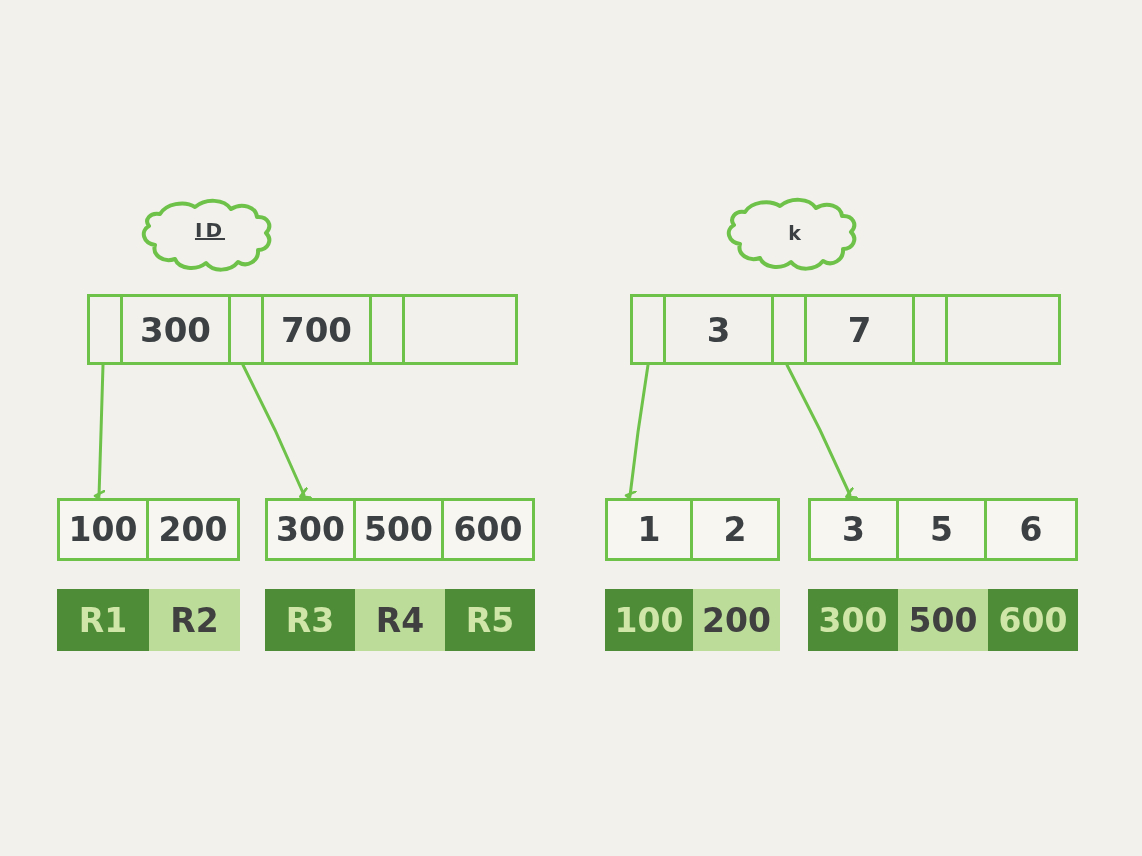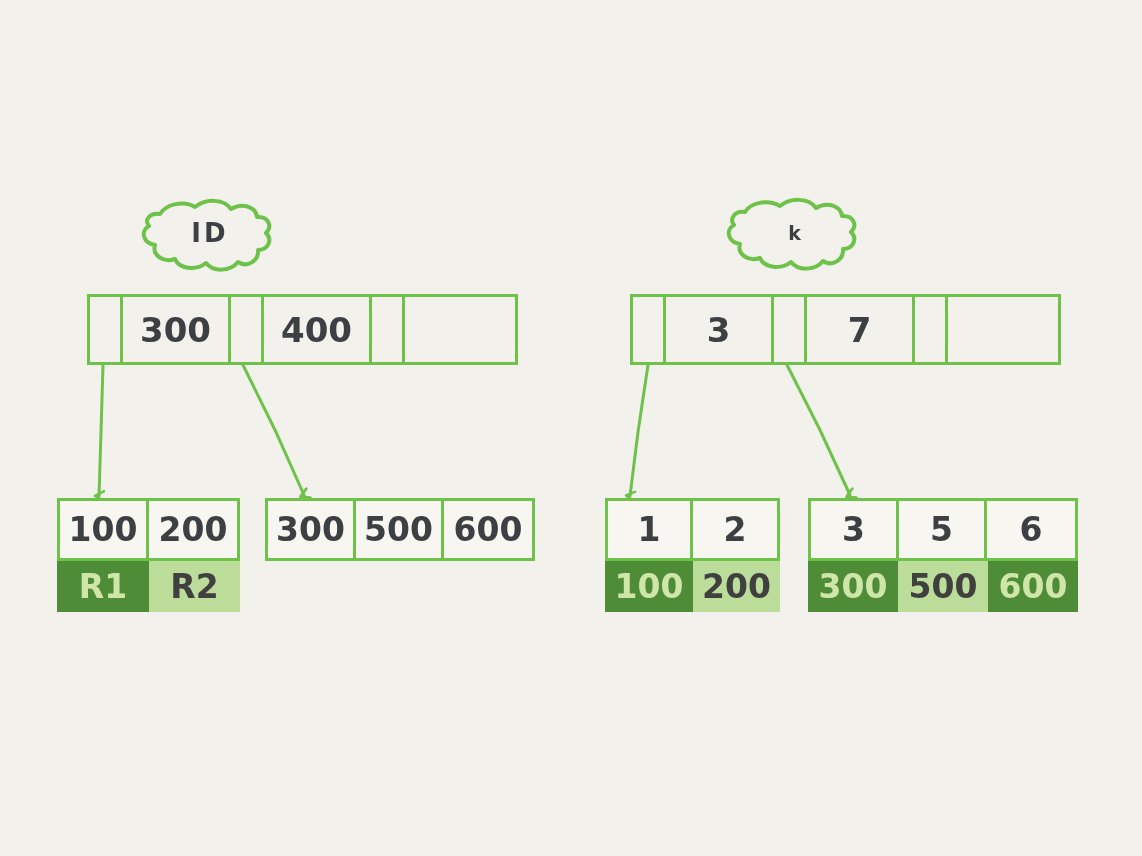--- a/index.html
+++ b/index.html
@@ -28,22 +28,23 @@
   .node-label {
     position: absolute;
     font-family: "DejaVu Sans", sans-serif;
     font-weight: 700;
     color: #3c4043;
     letter-spacing: 2px;
     text-align: center;
     pointer-events: none;
   }
   .cloud-text-id {
-    font-size: 26px;
+    font-size: 20px;
     letter-spacing: 3px;
+    text-decoration: underline;
   }
   .cloud-text-k {
     font-size: 19px;
     letter-spacing: 1px;
   }
   
   .inode {
     position: absolute;
     display: flex;
     box-sizing: border-box;
@@ -90,21 +91,22 @@
   .leaf .vals {
     display: flex;
   }
   .leaf .vals .vcell {
     box-sizing: border-box;
     display: flex;
     align-items: center;
     justify-content: center;
     font-size: 33px;
     font-weight: 700;
-    height: 51px;
+    height: 62px;
+    margin-top: 28px;
   }
   .vcell.dark {
     background: #4f8c38;
     color: #cfe6a8;
   }
   .vcell.light {
     background: #bcdd99;
     color: #404040;
   }
 </style>
@@ -153,21 +155,21 @@
              C729,219 735,210 745,212 Z" fill="none" stroke="#6ec24a" stroke-width="4" stroke-linecap="round" stroke-linejoin="round"></path>
   </svg>
 
   <div class="node-label cloud-text-id" style="left:160px; top:218px; width:100px;">ID</div>
   <div class="node-label cloud-text-k" style="left:740px; top:222px; width:110px;">k</div>
 
   <div class="inode" style="left:87px; top:294px; width:431px; height:71px;">
     <div class="cell ptr"></div>
     <div class="cell key">300</div>
     <div class="cell ptr"></div>
-    <div class="cell key">400</div>
+    <div class="cell key">700</div>
     <div class="cell ptr"></div>
     <div class="cell tail"></div>
   </div>
 
   <div class="inode" style="left:630px; top:294px; width:431px; height:71px;">
     <div class="cell ptr"></div>
     <div class="cell key">3</div>
     <div class="cell ptr"></div>
     <div class="cell key">7</div>
     <div class="cell ptr"></div>
@@ -184,20 +186,25 @@
       <div class="vcell light" style="width:91px;">R2</div>
     </div>
   </div>
 
   <div class="leaf" style="left:265px; top:498px; width:270px;">
     <div class="keys">
       <div class="kcell" style="width:90px;">300</div>
       <div class="kcell" style="width:90px;">500</div>
       <div class="kcell" style="width:90px;">600</div>
     </div>
+    <div class="vals">
+      <div class="vcell dark" style="width:90px;">R3</div>
+      <div class="vcell light" style="width:90px;">R4</div>
+      <div class="vcell dark" style="width:90px;">R5</div>
+    </div>
   </div>
 
   <div class="leaf" style="left:605px; top:498px; width:175px;">
     <div class="keys">
       <div class="kcell" style="width:85px;">1</div>
       <div class="kcell" style="width:84px;">2</div>
     </div>
     <div class="vals">
       <div class="vcell dark" style="width:88px;">100</div>
       <div class="vcell light" style="width:87px;">200</div>

